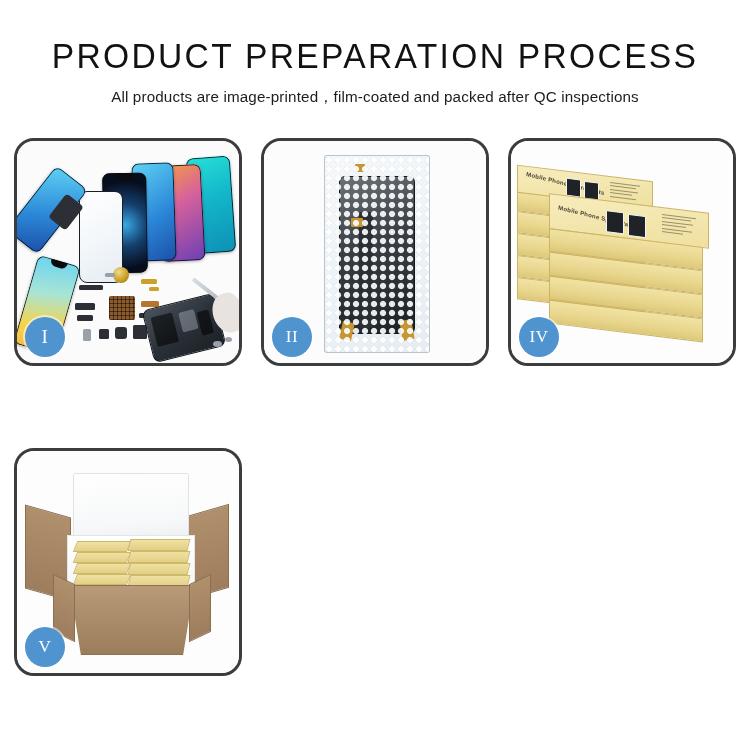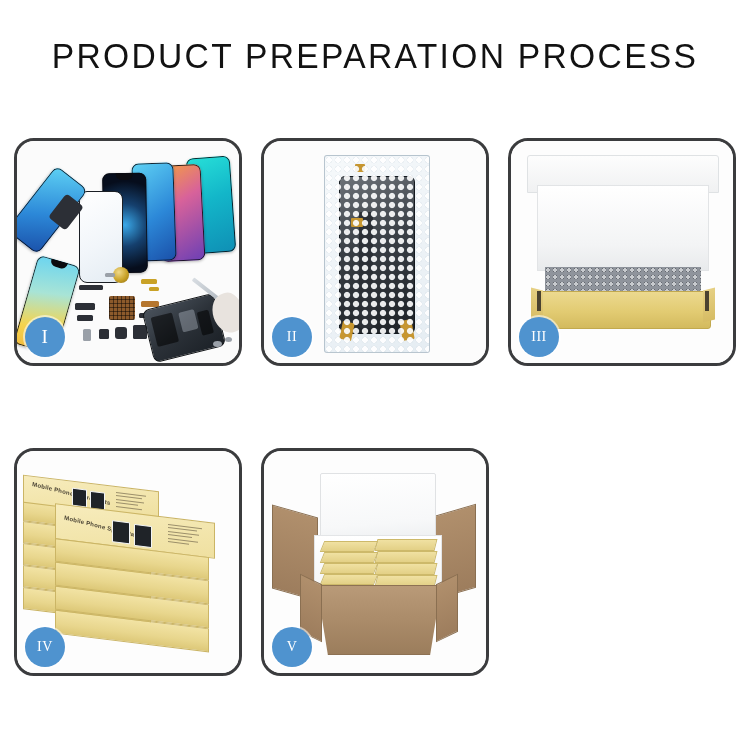--- a/index.html
+++ b/index.html
@@ -81,21 +81,21 @@
     color: #ffffff;
     font-family: "Liberation Serif", serif;
     font-size: 19px;
     letter-spacing: 0.5px;
     display: flex;
     align-items: center;
     justify-content: center;
     z-index: 40;
     box-shadow: 0 0 0 2px rgba(255,255,255,0.55);
   }
-  .badge.wide { font-size: 14px; }
+  .badge.wide { font-size: 17px; }
 
   
   .p1-bg { position:absolute; inset:0; background:#fbfbfb; }
   .ph {
     position: absolute;
     border-radius: 7px;
     box-shadow: 0 1px 3px rgba(0,0,0,0.3);
     overflow: hidden;
   }
   .ph.teal  { background: linear-gradient(160deg,#27e0d8 0%, #13b6c9 45%, #0f8fb5 100%); }
@@ -312,20 +312,21 @@
     border: 1px solid #8d7152;
   }
   .c6-seam { position: absolute; background: rgba(120,96,70,0.55); }
   .c6-tab  { position: absolute; background: rgba(139,113,84,0.65); border-radius:1px; }
 </style>
 </head>
 <body>
 
 <div class="header">
   <div class="title">PRODUCT PREPARATION PROCESS</div>
+  <div class="subtitle">All products are image-printed，film-coated and packed after QC inspections</div>
 </div>
 
 <div class="grid">
 
   <div class="panel">
     <div class="panel-stage">
       <div class="p1-bg"></div>
 
       <div class="ph teal" style="right:6px;  top:16px;  width:44px; height:96px; transform:rotate(-4deg);">
           <div class="bezel"></div>
@@ -391,38 +392,20 @@
         <div class="tape" style="left:30px; top:8px; width:10px; height:8px;"></div>
         <div class="tape" style="left:26px; top:62px; width:12px; height:9px;"></div>
         <div class="tape" style="left:16px; top:166px; width:12px; height:18px; transform:rotate(12deg);"></div>
         <div class="tape" style="left:76px; top:164px; width:12px; height:20px; transform:rotate(-10deg);"></div>
         <div class="bubbles"></div>
       </div>
     </div>
     <div class="badge wide">II</div>
   </div>
 
-  <div class="panel">
-    <div class="panel-stage">
-      <div style="position:absolute; inset:0; background:#fdfdfd;"></div>
-
-      <div class="box3-lid" style="left:16px; top:14px; width:190px; height:36px; border-radius:3px 3px 0 0;"></div>
-
-      <div class="foam-back" style="left:26px; top:44px; width:170px; height:84px;"></div>
-
-      <div class="gray-pack" style="left:34px; top:126px; width:156px; height:30px;"></div>
-
-      <div class="kraft-front" style="left:26px; top:150px; width:172px; height:36px; border-radius:0 0 3px 3px;"></div>
-      <div class="kraft-side" style="left:20px; top:148px; width:12px; height:32px; transform:skewY(14deg);"></div>
-      <div class="kraft-side" style="left:192px; top:148px; width:12px; height:32px; transform:skewY(-14deg);"></div>
-      <div class="kraft-dark" style="left:26px; top:150px; width:4px; height:20px;"></div>
-      <div class="kraft-dark" style="left:194px; top:150px; width:4px; height:20px;"></div>
-    </div>
-    <div class="badge wide">III</div>
-  </div>
 
   <div class="panel">
     <div class="panel-stage">
       <div style="position:absolute; inset:0; background:#fdfdfd;"></div>
 
       <div class="ybox" style="left:6px;  top:56px;  width:126px; height:20px; transform:skewY(7deg);"></div>
       <div class="ybox" style="left:6px;  top:78px;  width:126px; height:20px; transform:skewY(7deg);"></div>
       <div class="ybox" style="left:6px;  top:100px; width:126px; height:20px; transform:skewY(7deg);"></div>
       <div class="ybox" style="left:6px;  top:122px; width:126px; height:20px; transform:skewY(7deg);"></div>
       <div class="ybox" style="left:6px;  top:144px; width:126px; height:20px; transform:skewY(7deg);"></div>

